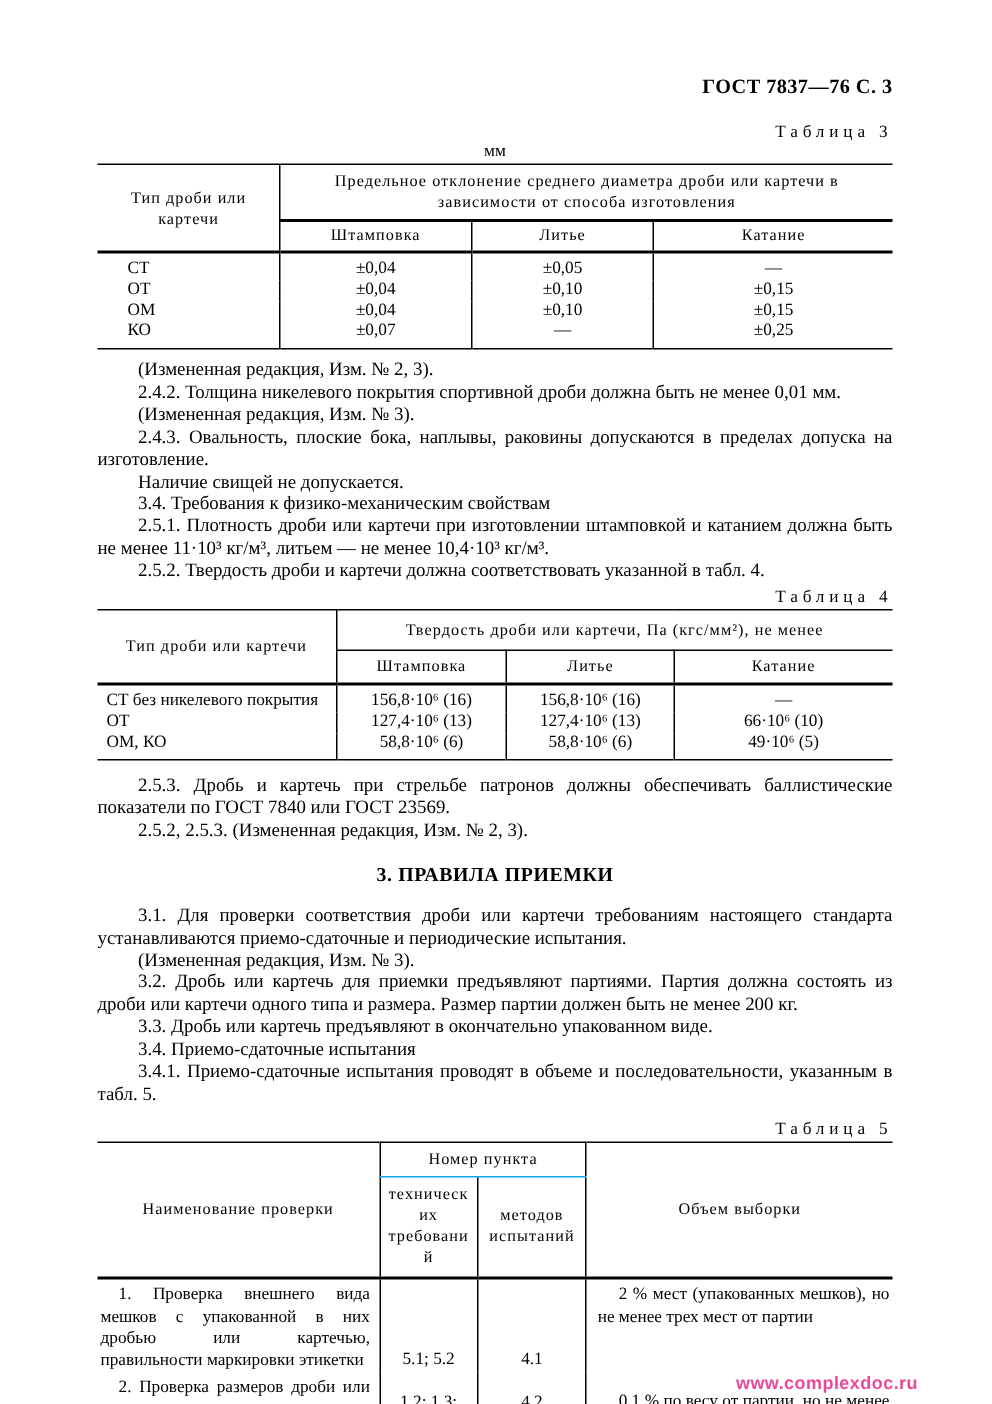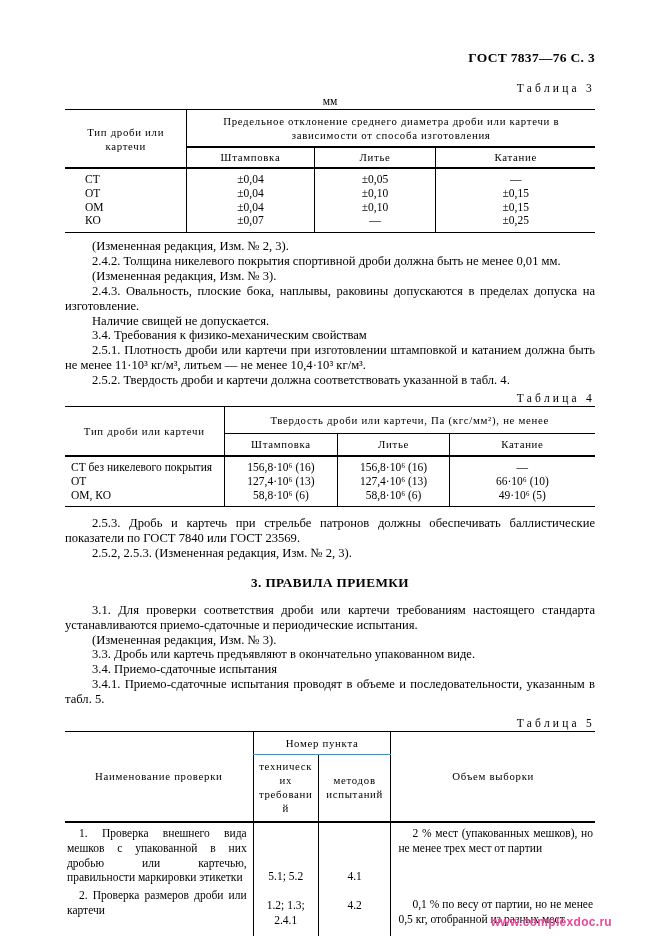--- a/index.html
+++ b/index.html
@@ -185,20 +185,21 @@
   <div class="blk after4">
     <p class="para">2.5.3. Дробь и картечь при стрельбе патронов должны обеспечивать баллистические показатели по ГОСТ 7840 или ГОСТ 23569.</p>
     <p class="para"><span>2.5.2, 2.5.3. </span><span class="b">(Измененная редакция, Изм. № 2, 3).</span></p>
   </div>
 
   <div class="h3">3. ПРАВИЛА ПРИЕМКИ</div>
 
   <div class="blk">
     <p class="para">3.1. Для проверки соответствия дроби или картечи требованиям настоящего стандарта устанавливаются приемо-сдаточные и периодические испытания.</p>
     <p class="para b">(Измененная редакция, Изм. № 3).</p>
+    <p class="para">3.2. Дробь или картечь для приемки предъявляют партиями. Партия должна состоять из дроби или картечи одного типа и размера. Размер партии должен быть не менее 200 кг.</p>
     <p class="para">3.3. Дробь или картечь предъявляют в окончательно упакованном виде.</p>
     <p class="para"><span>3.4. </span><span class="b">Приемо-сдаточные испытания</span></p>
     <p class="para">3.4.1. Приемо-сдаточные испытания проводят в объеме и последовательности, указанным в табл. 5.</p>
   </div>
 
   <div class="cap c5">Таблица 5</div>
 
   <table class="t5">
     <colgroup>
       <col style="width:35.5%">

